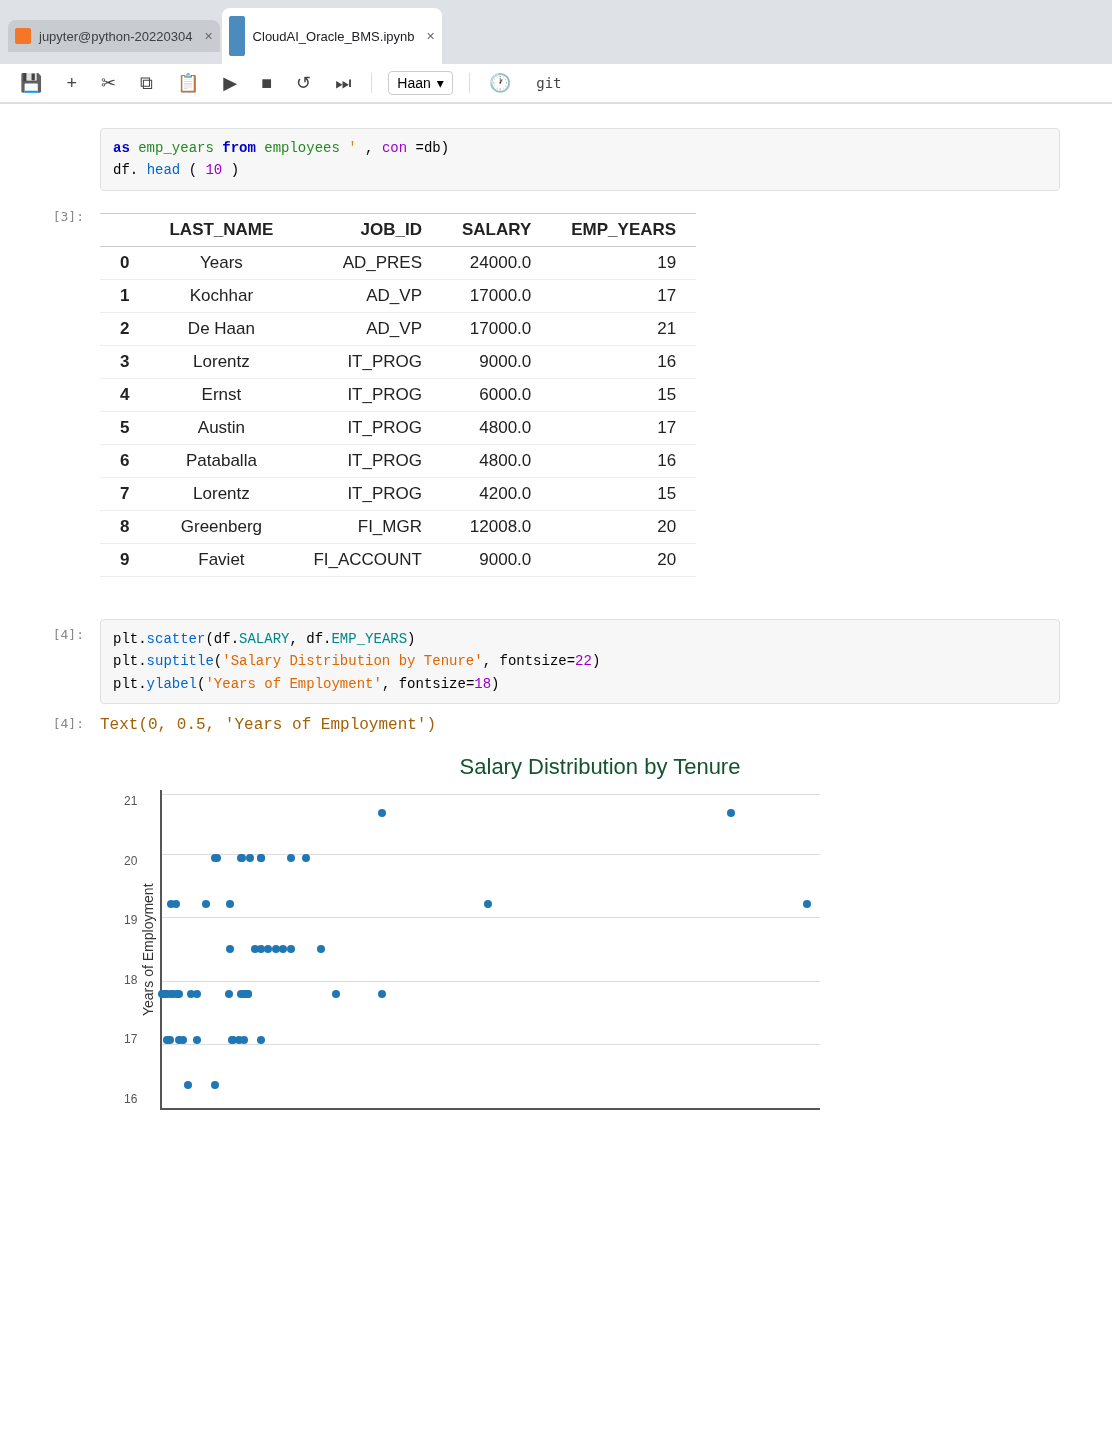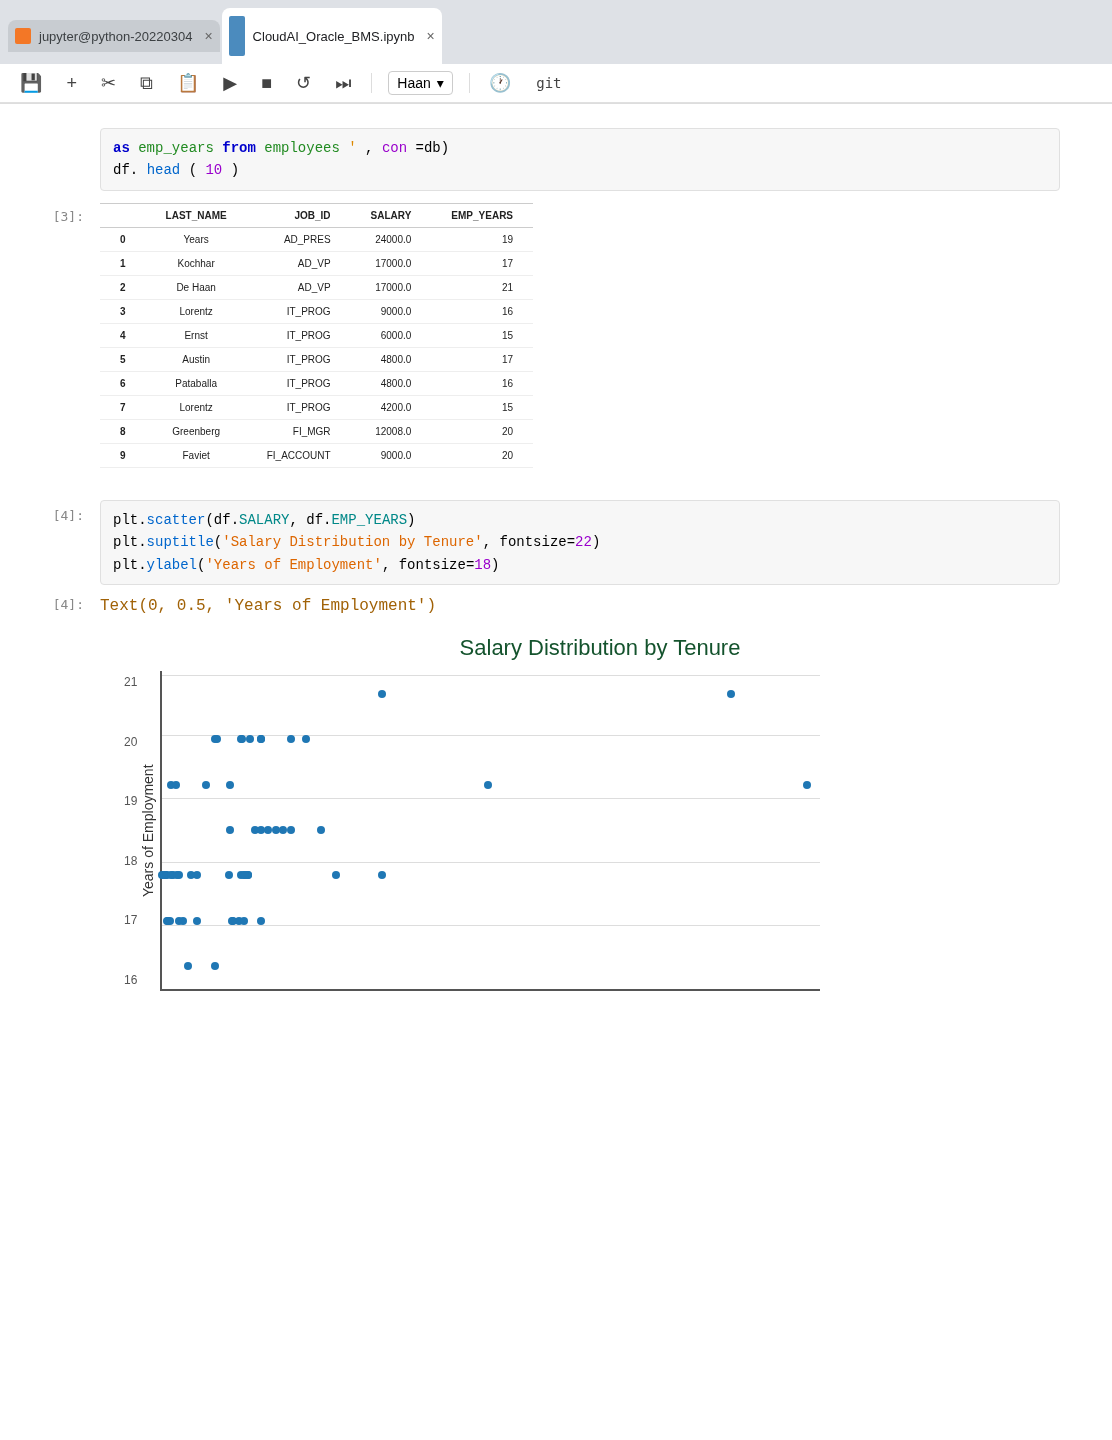--- a/index.html
+++ b/index.html
@@ -129,22 +129,22 @@
 
     
     .output-cell {
       margin-top: 4px;
       padding-left: 0;
     }
 
     
     .df-table {
       border-collapse: collapse;
-      font-size: 10px;
-      margin: 0 0;
+      font-size: 17px;
+      margin: 10px 0;
     }
     .df-table th {
       text-align: right;
       padding: 6px 20px;
       border-bottom: 1px solid #ccc;
       border-top: 1px solid #ccc;
       font-weight: 600;
       color: #222;
     }
     .df-table th:first-child {

